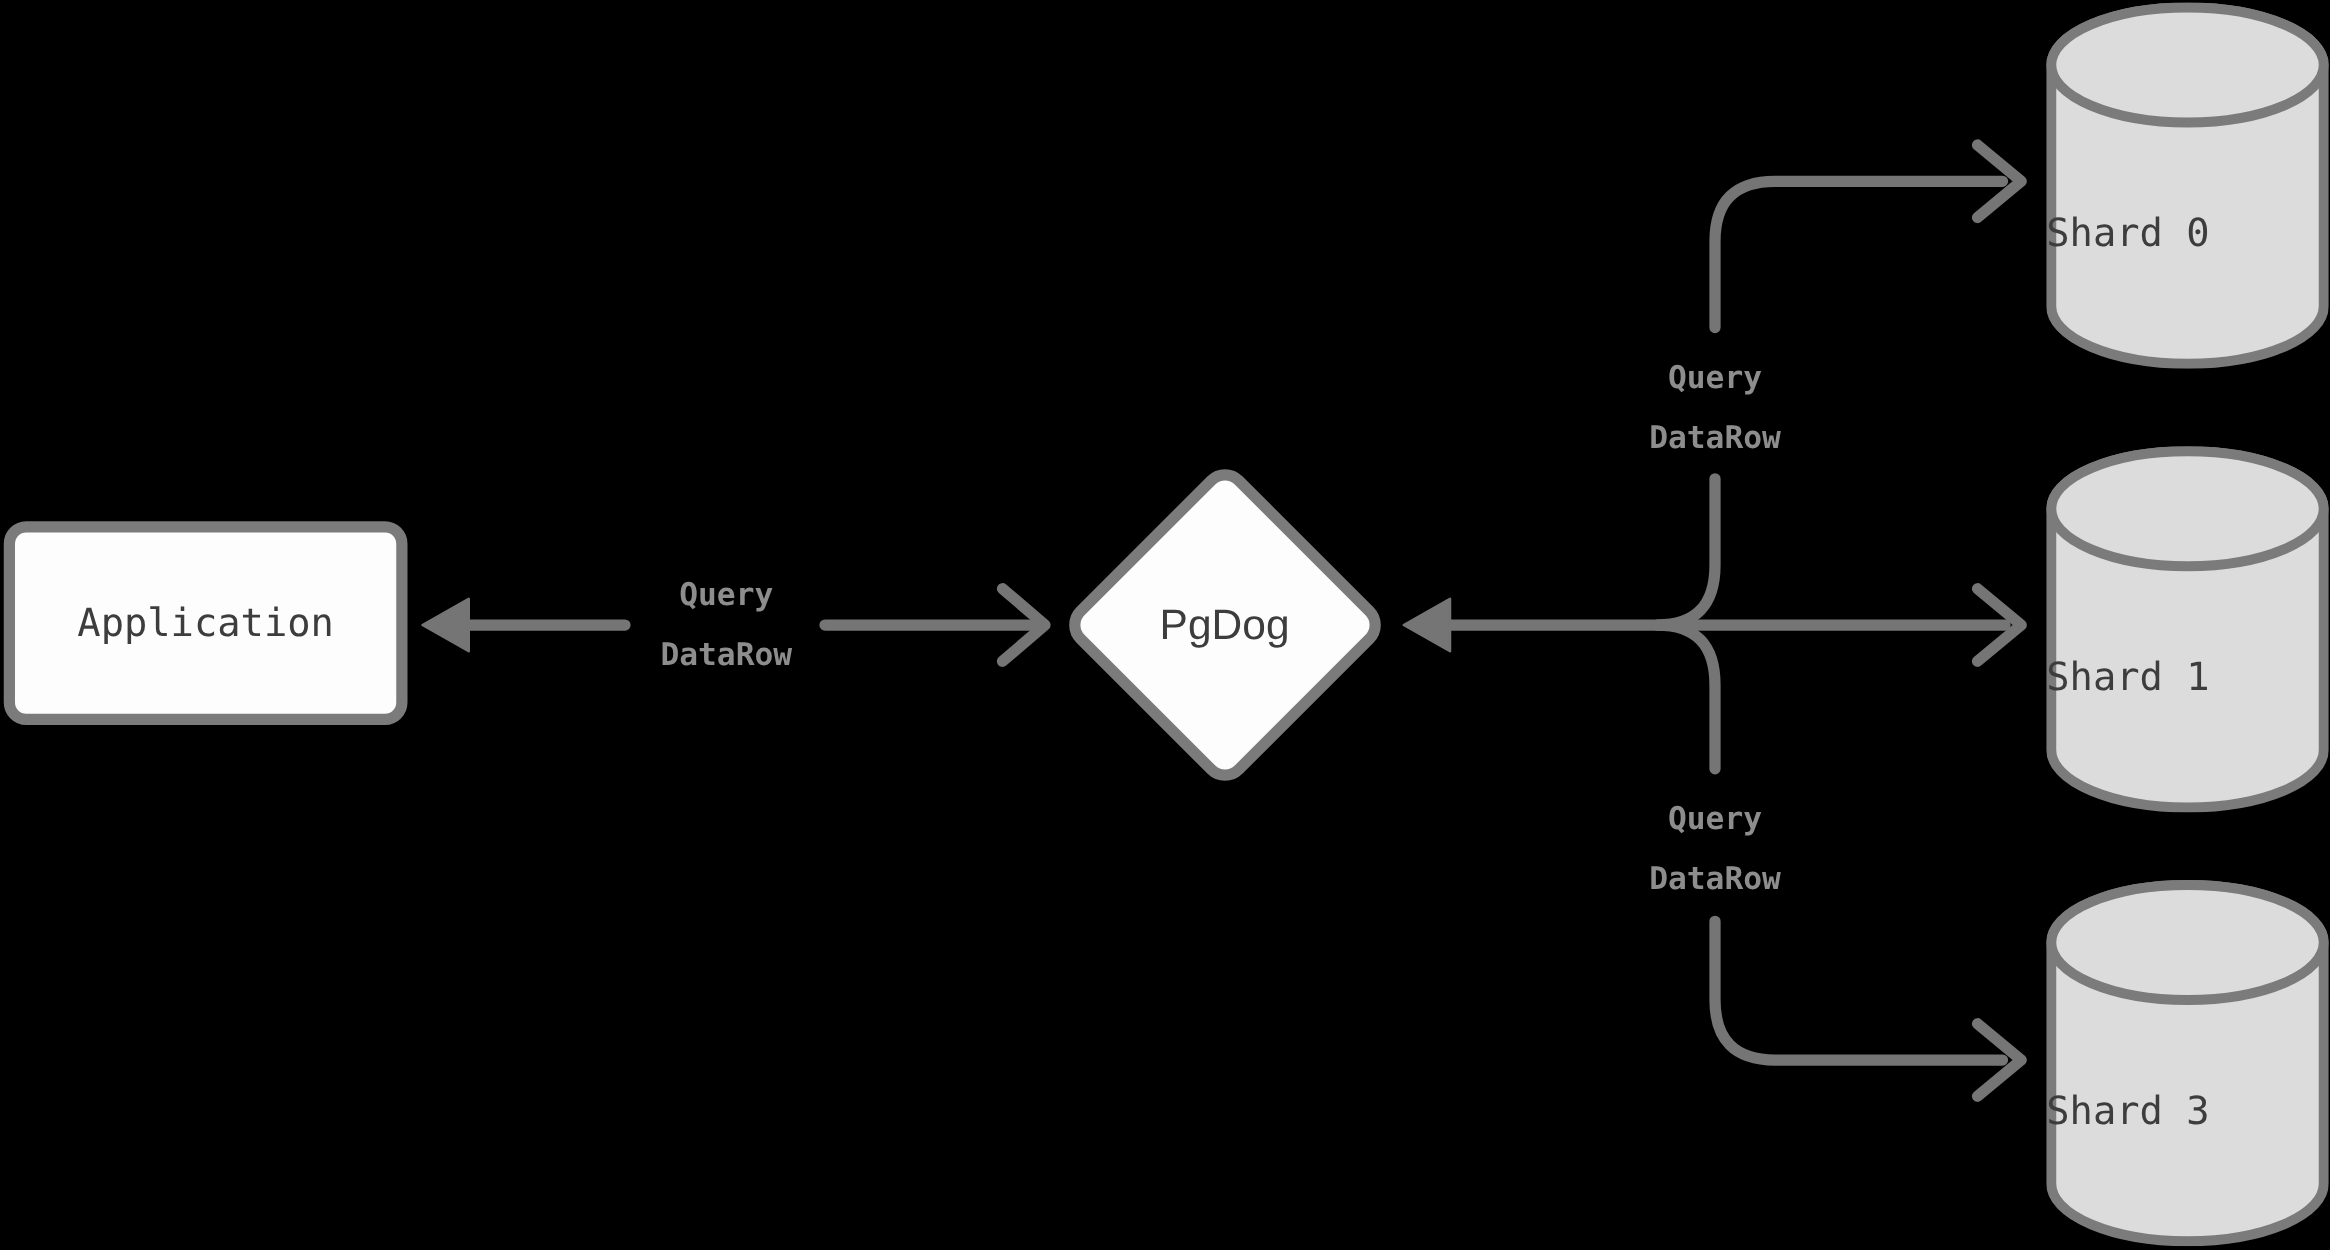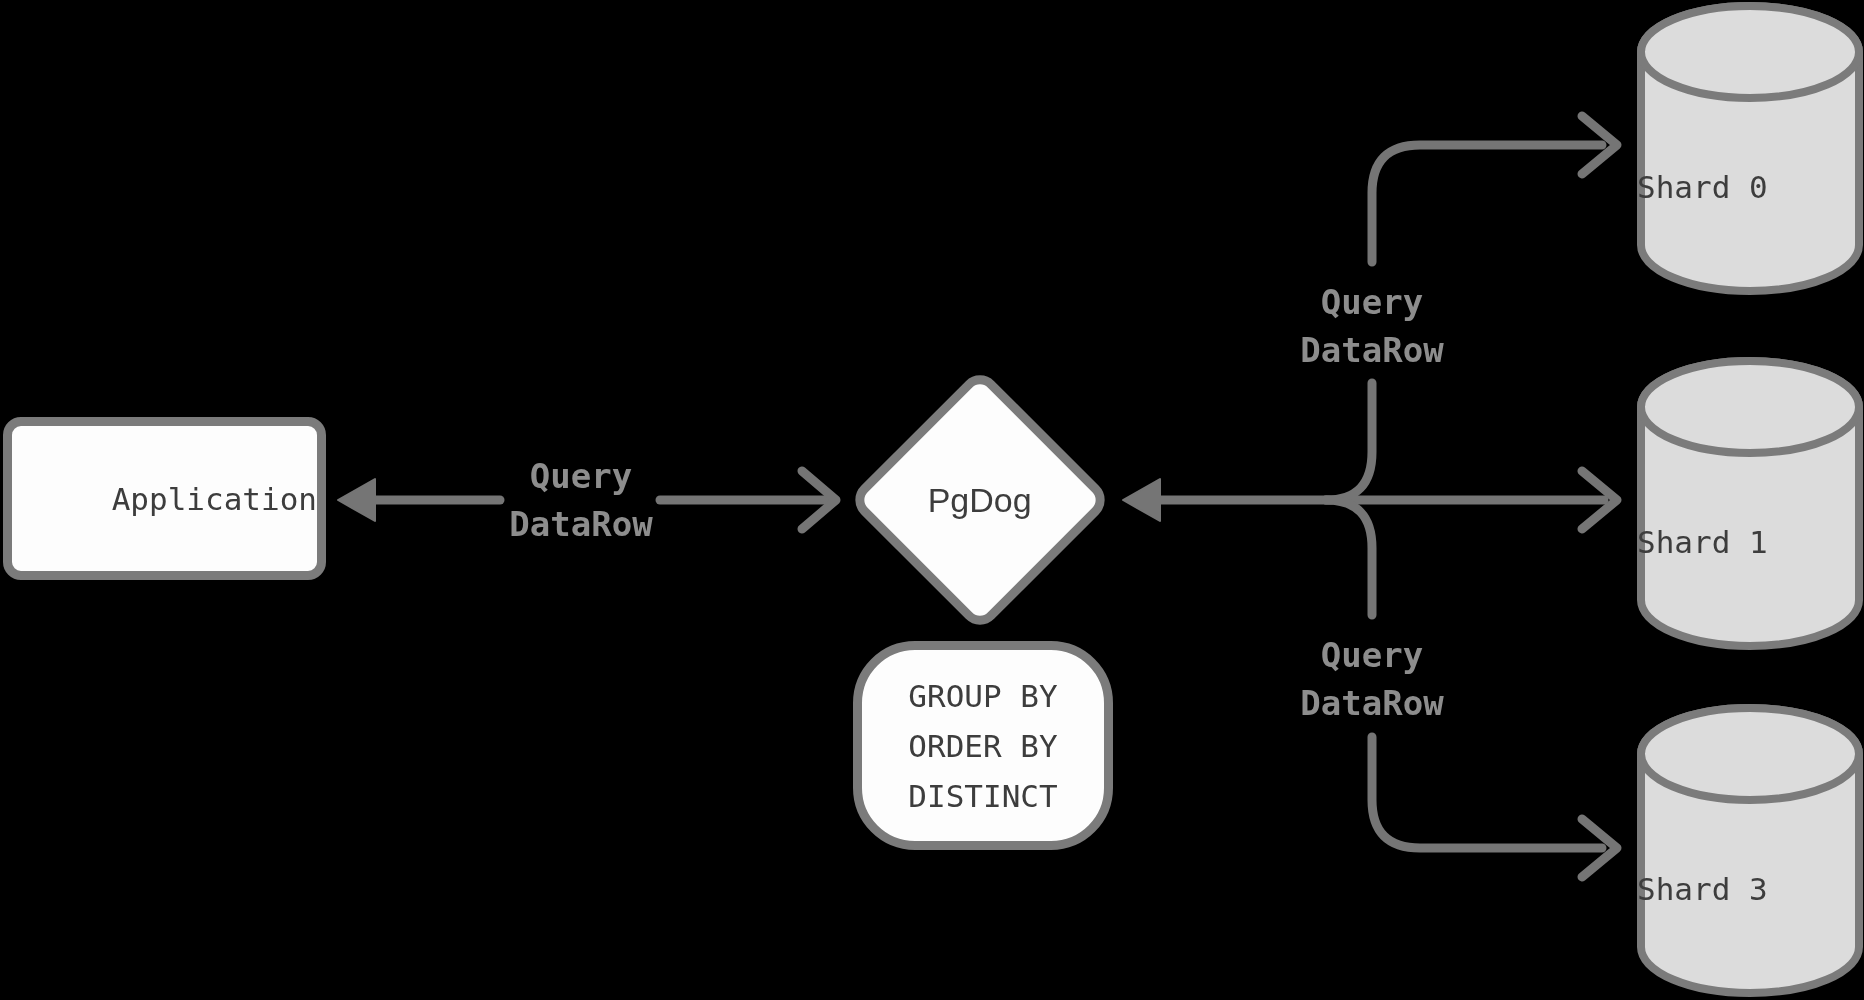--- a/index.html
+++ b/index.html
@@ -42,21 +42,21 @@
   .node {
     position: absolute;
     background: var(--node-fill);
     border: 9px solid var(--node-border);
     color: var(--node-text);
   }
   .app-box {
     left: 3px; top: 417px;
     width: 323px; height: 163px;
     border-radius: 18px;
-    display: flex; align-items: center; justify-content: flex-end;
+    display: flex; align-items: center; justify-content: center;
     font-size: 31px;
   }
   .diamond {
     left: 886px; top: 406px;
     width: 188px; height: 188px;
     transform: rotate(45deg);
     border-radius: 20px;
     display: flex; align-items: center; justify-content: center;
   }
   .diamond-label {
@@ -73,21 +73,21 @@
     display: flex; flex-direction: column;
     align-items: center; justify-content: center;
     font-size: 31px;
     line-height: 50px;
     text-align: center;
   }
   .edge-label {
     position: absolute;
     width: 240px;
     text-align: center;
-    font-size: 34px;
+    font-size: 25px;
     font-weight: bold;
     line-height: 48px;
     color: var(--edge-label);
   }
   .edge-label.mid   { left: 461px;  top: 452px; }
   .edge-label.upper { left: 1252px; top: 278px; }
   .edge-label.lower { left: 1252px; top: 631px; }
   .shard {
     position: absolute;
     left: 1637px;
@@ -140,25 +140,20 @@
   </svg>
 
   <div class="node app-box">
     <span>Application</span>
   </div>
 
   <div class="node diamond">
     <span class="diamond-label">PgDog</span>
   </div>
 
-  <div class="node agg-box">
-    <div>GROUP BY</div>
-    <div>ORDER BY</div>
-    <div>DISTINCT</div>
-  </div>
 
   <div class="edge-label mid">
     <div>Query</div>
     <div>DataRow</div>
   </div>
   <div class="edge-label upper">
     <div>Query</div>
     <div>DataRow</div>
   </div>
   <div class="edge-label lower">

